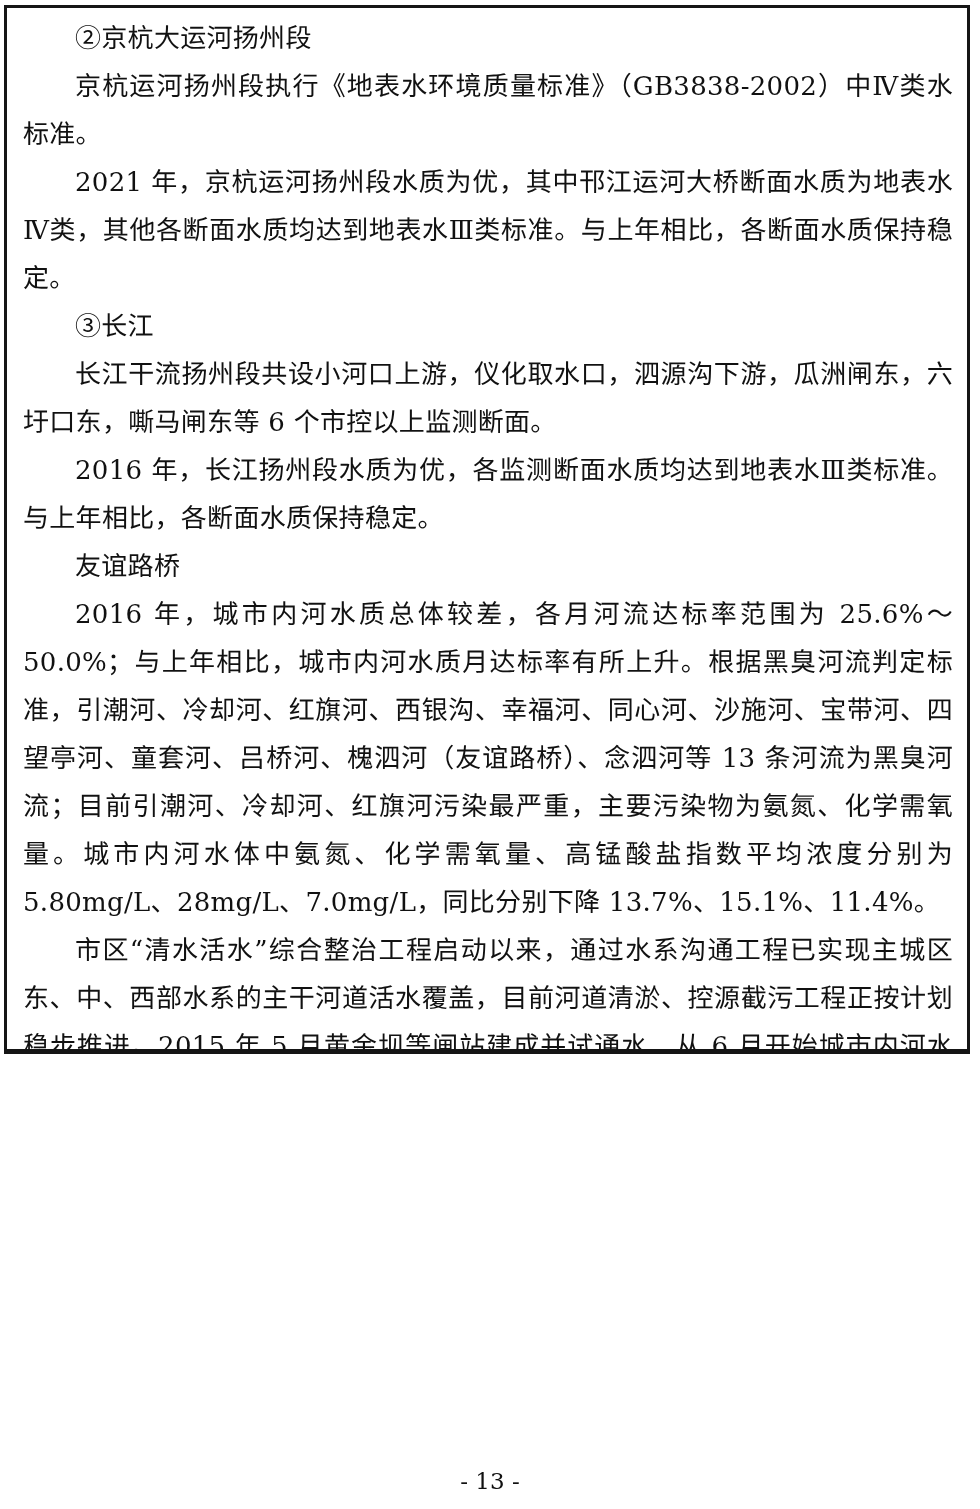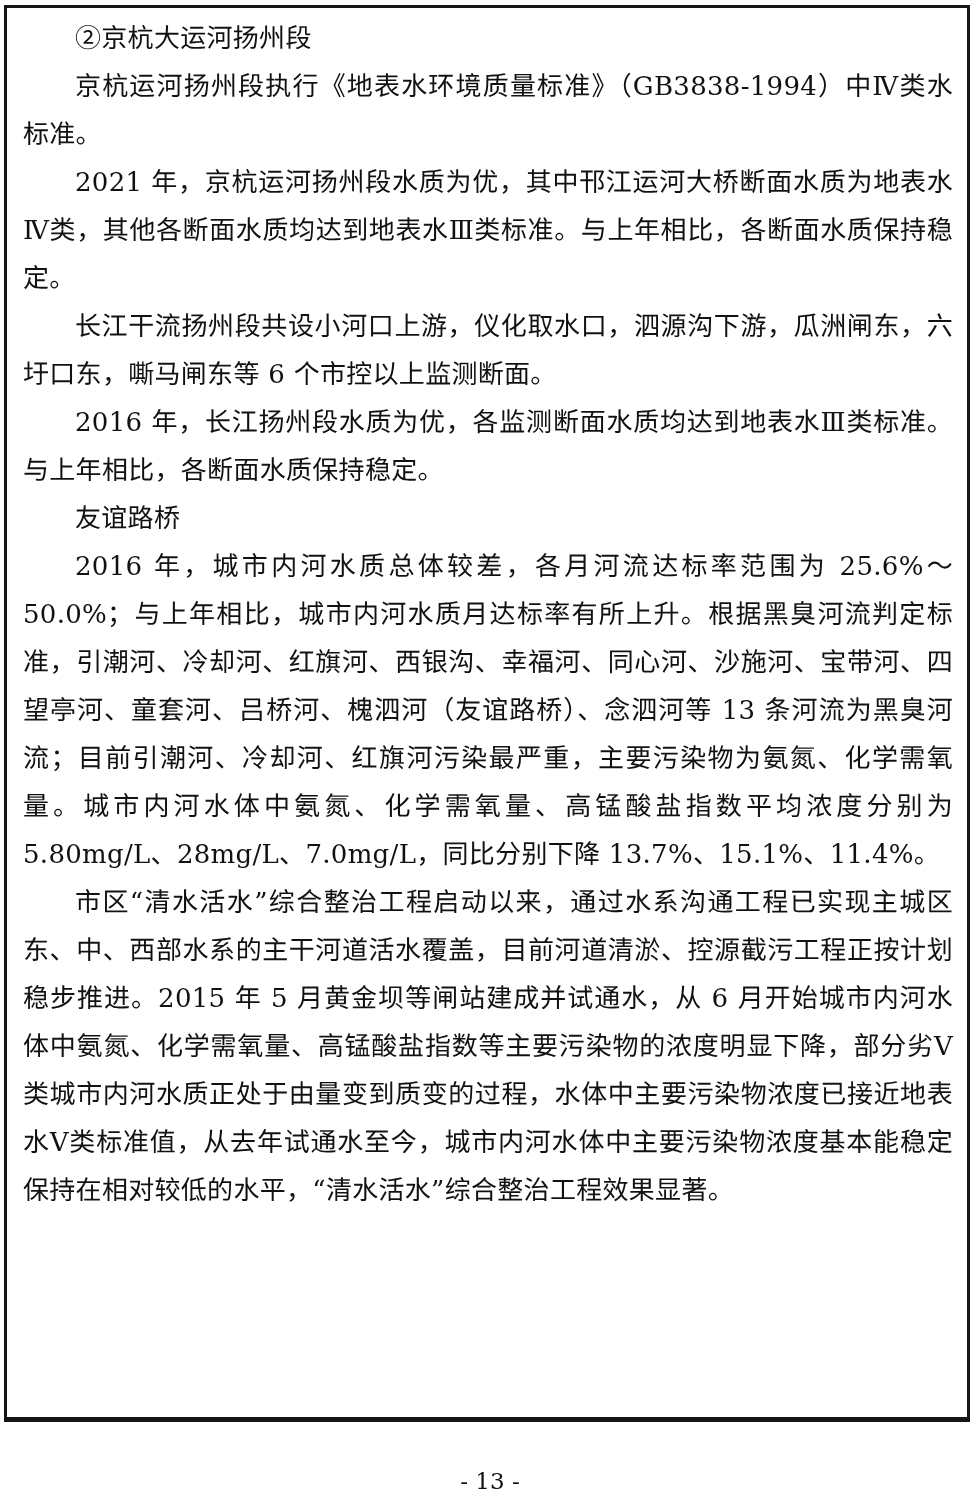--- a/index.html
+++ b/index.html
@@ -13,21 +13,21 @@
     position: relative;
     font-family: "DejaVu Serif", "Liberation Serif", serif;
     color: #111111;
     overflow: hidden;
   }
   .page-frame {
     position: absolute;
     left: 4px;
     top: 5px;
     width: 966px;
-    height: 1417px;
+    height: 1049px;
     box-sizing: border-box;
     border: 3px solid #151515;
     border-bottom-width: 5px;
     padding: 6px 14px 10px 16px;
     overflow: hidden;
     background: #ffffff;
   }
   .para {
     margin: 0;
     font-size: 26px;
@@ -45,22 +45,23 @@
     font-size: 23px;
     line-height: 30px;
     color: #111111;
   }
 </style>
 </head>
 <body>
 
 <div class="page-frame">
   <p class="para">②京杭大运河扬州段</p>
-  <p class="para">京杭运河扬州段执行《地表水环境质量标准》（GB3838-1994）中Ⅳ类水标准。</p>
+  <p class="para">京杭运河扬州段执行《地表水环境质量标准》（GB3838-2002）中Ⅳ类水标准。</p>
   <p class="para">2021 年，京杭运河扬州段水质为优，其中邗江运河大桥断面水质为地表水Ⅳ类，其他各断面水质均达到地表水Ⅲ类标准。与上年相比，各断面水质保持稳定。</p>
+  <p class="para">③长江</p>
   <p class="para">长江干流扬州段共设小河口上游，仪化取水口，泗源沟下游，瓜洲闸东，六圩口东，嘶马闸东等 6 个市控以上监测断面。</p>
   <p class="para">2016 年，长江扬州段水质为优，各监测断面水质均达到地表水Ⅲ类标准。与上年相比，各断面水质保持稳定。</p>
   <p class="para">友谊路桥</p>
   <p class="para">2016 年，城市内河水质总体较差，各月河流达标率范围为 25.6%～50.0%；与上年相比，城市内河水质月达标率有所上升。根据黑臭河流判定标准，引潮河、冷却河、红旗河、西银沟、幸福河、同心河、沙施河、宝带河、四望亭河、童套河、吕桥河、槐泗河（友谊路桥）、念泗河等 13 条河流为黑臭河流；目前引潮河、冷却河、红旗河污染最严重，主要污染物为氨氮、化学需氧量。城市内河水体中氨氮、化学需氧量、高锰酸盐指数平均浓度分别为 5.80mg/L、28mg/L、7.0mg/L，同比分别下降 13.7%、15.1%、11.4%。</p>
   <p class="para">市区“清水活水”综合整治工程启动以来，通过水系沟通工程已实现主城区东、中、西部水系的主干河道活水覆盖，目前河道清淤、控源截污工程正按计划稳步推进。2015 年 5 月黄金坝等闸站建成并试通水，从 6 月开始城市内河水体中氨氮、化学需氧量、高锰酸盐指数等主要污染物的浓度明显下降，部分劣Ⅴ类城市内河水质正处于由量变到质变的过程，水体中主要污染物浓度已接近地表水Ⅴ类标准值，从去年试通水至今，城市内河水体中主要污染物浓度基本能稳定保持在相对较低的水平，“清水活水”综合整治工程效果显著。</p>
 
 </div>
 
 <div class="page-footer">- 13 -</div>
 

